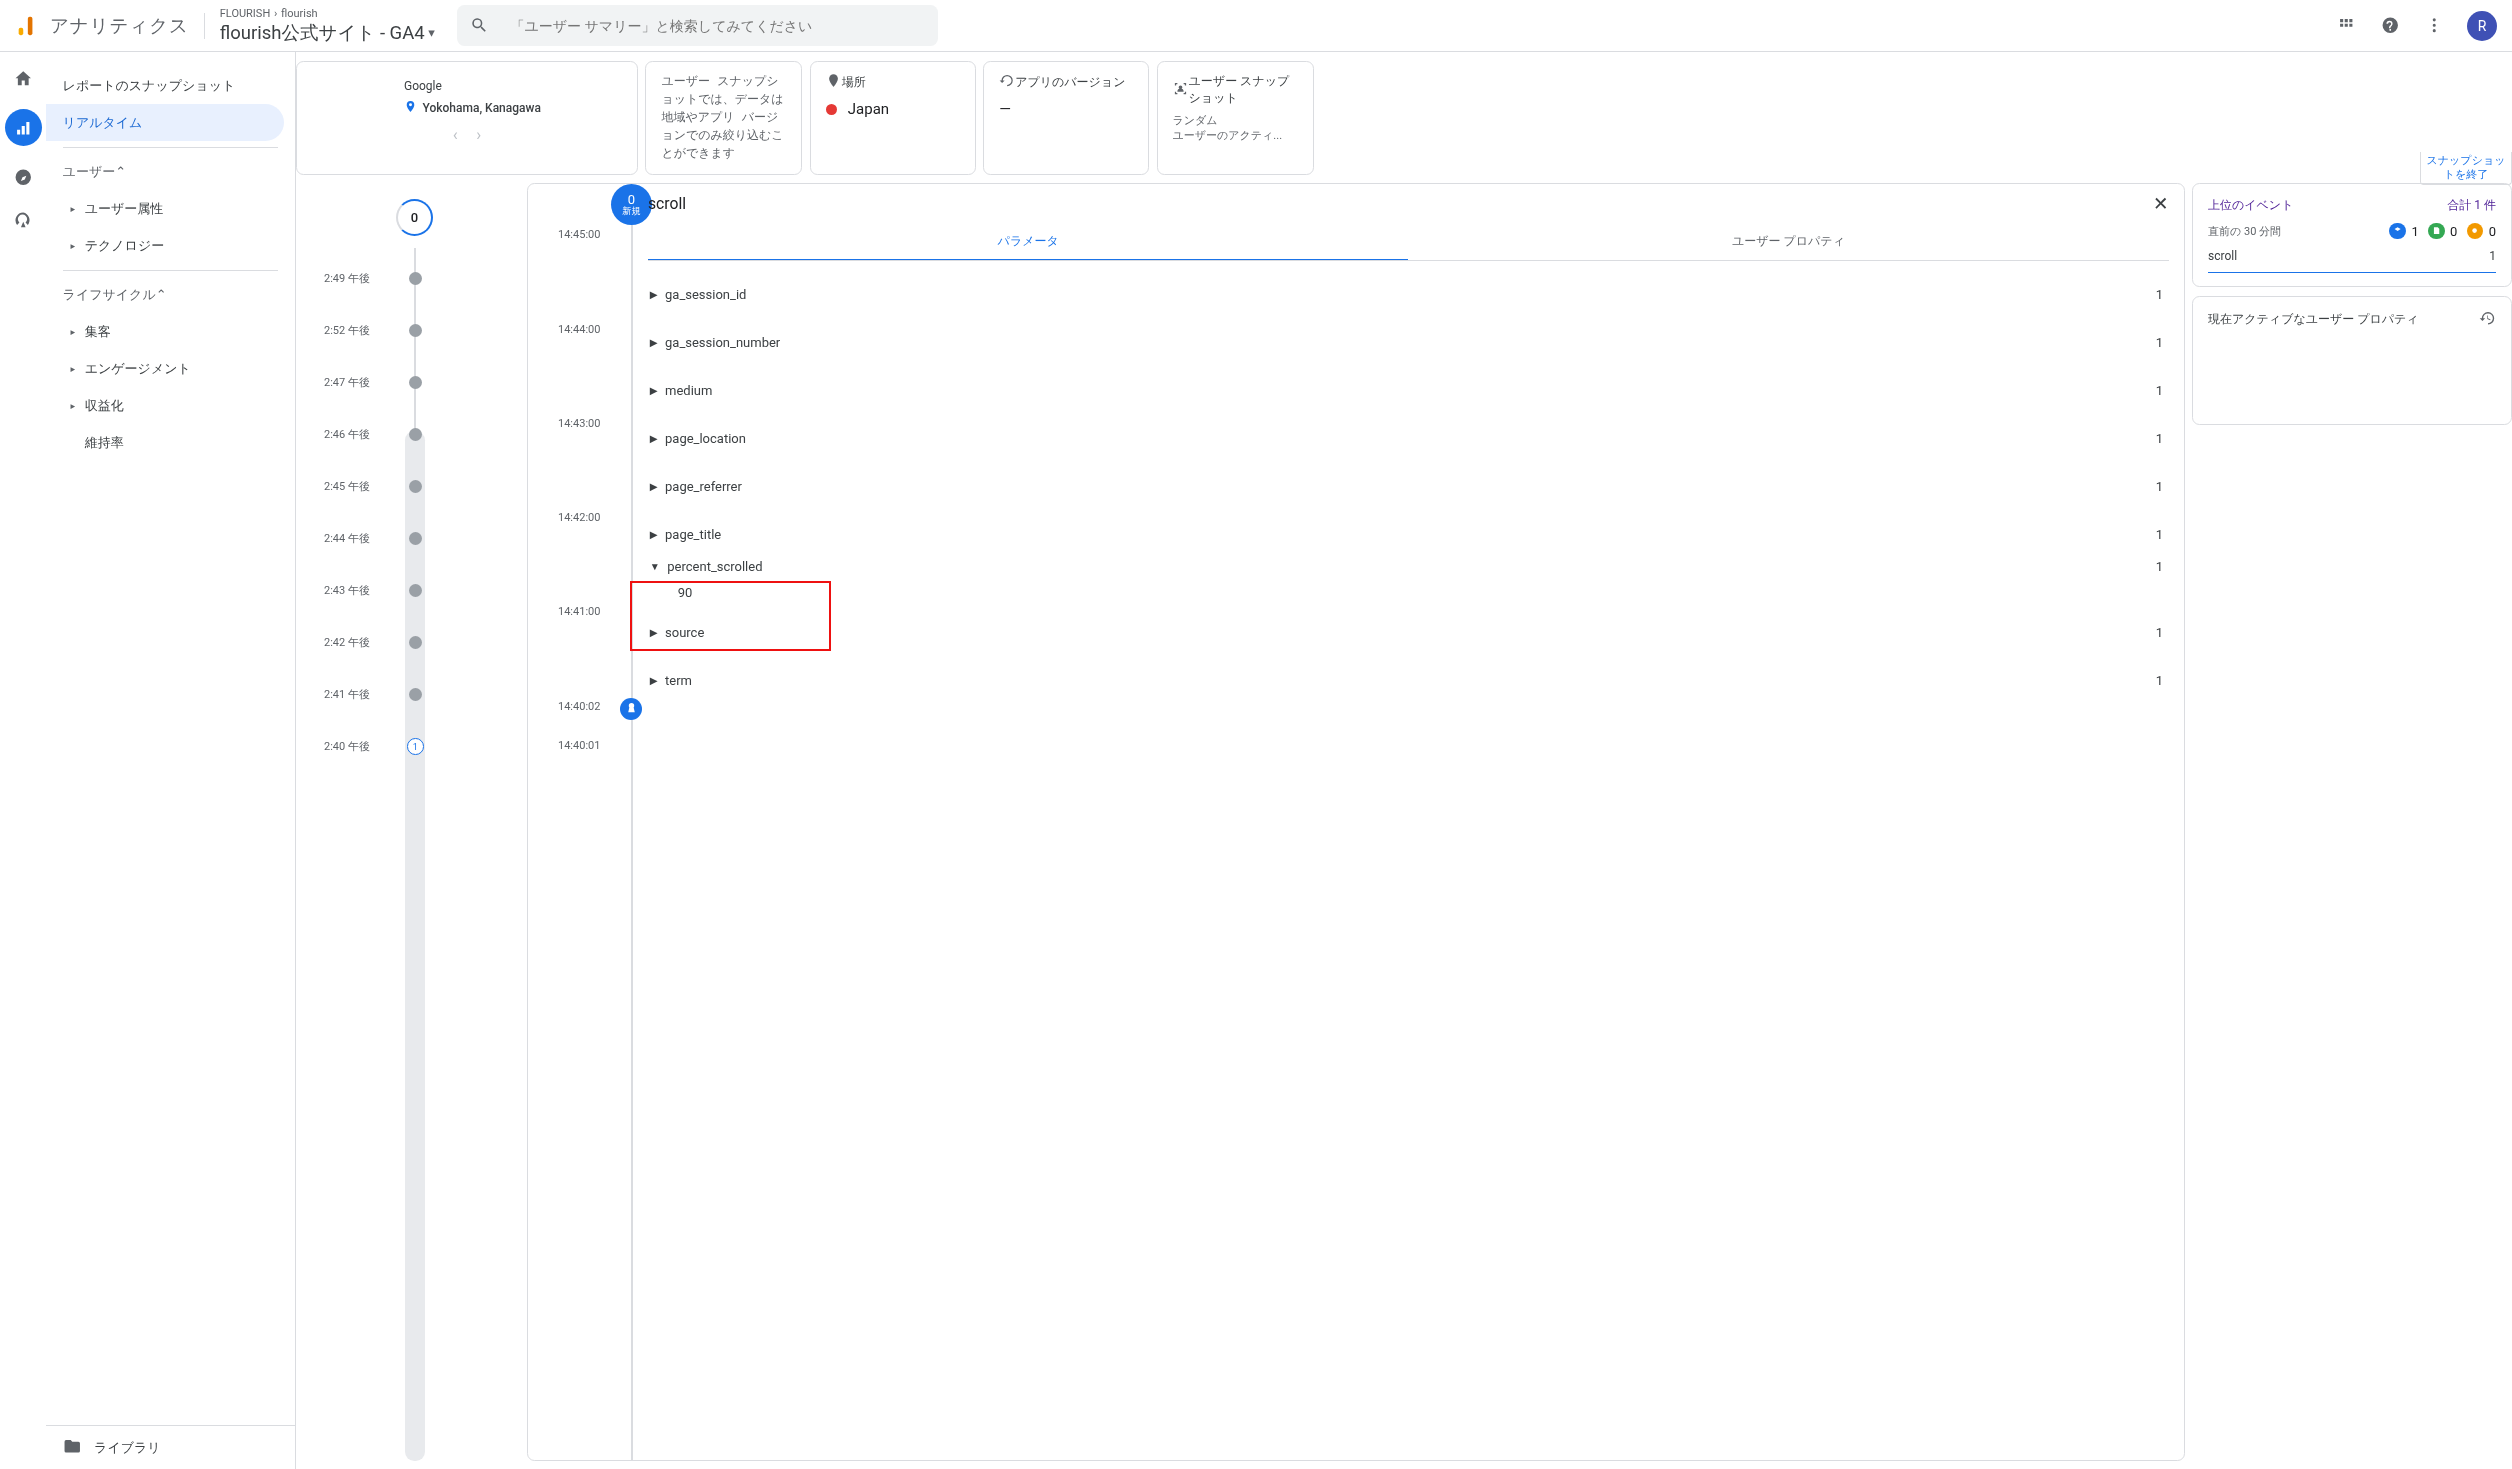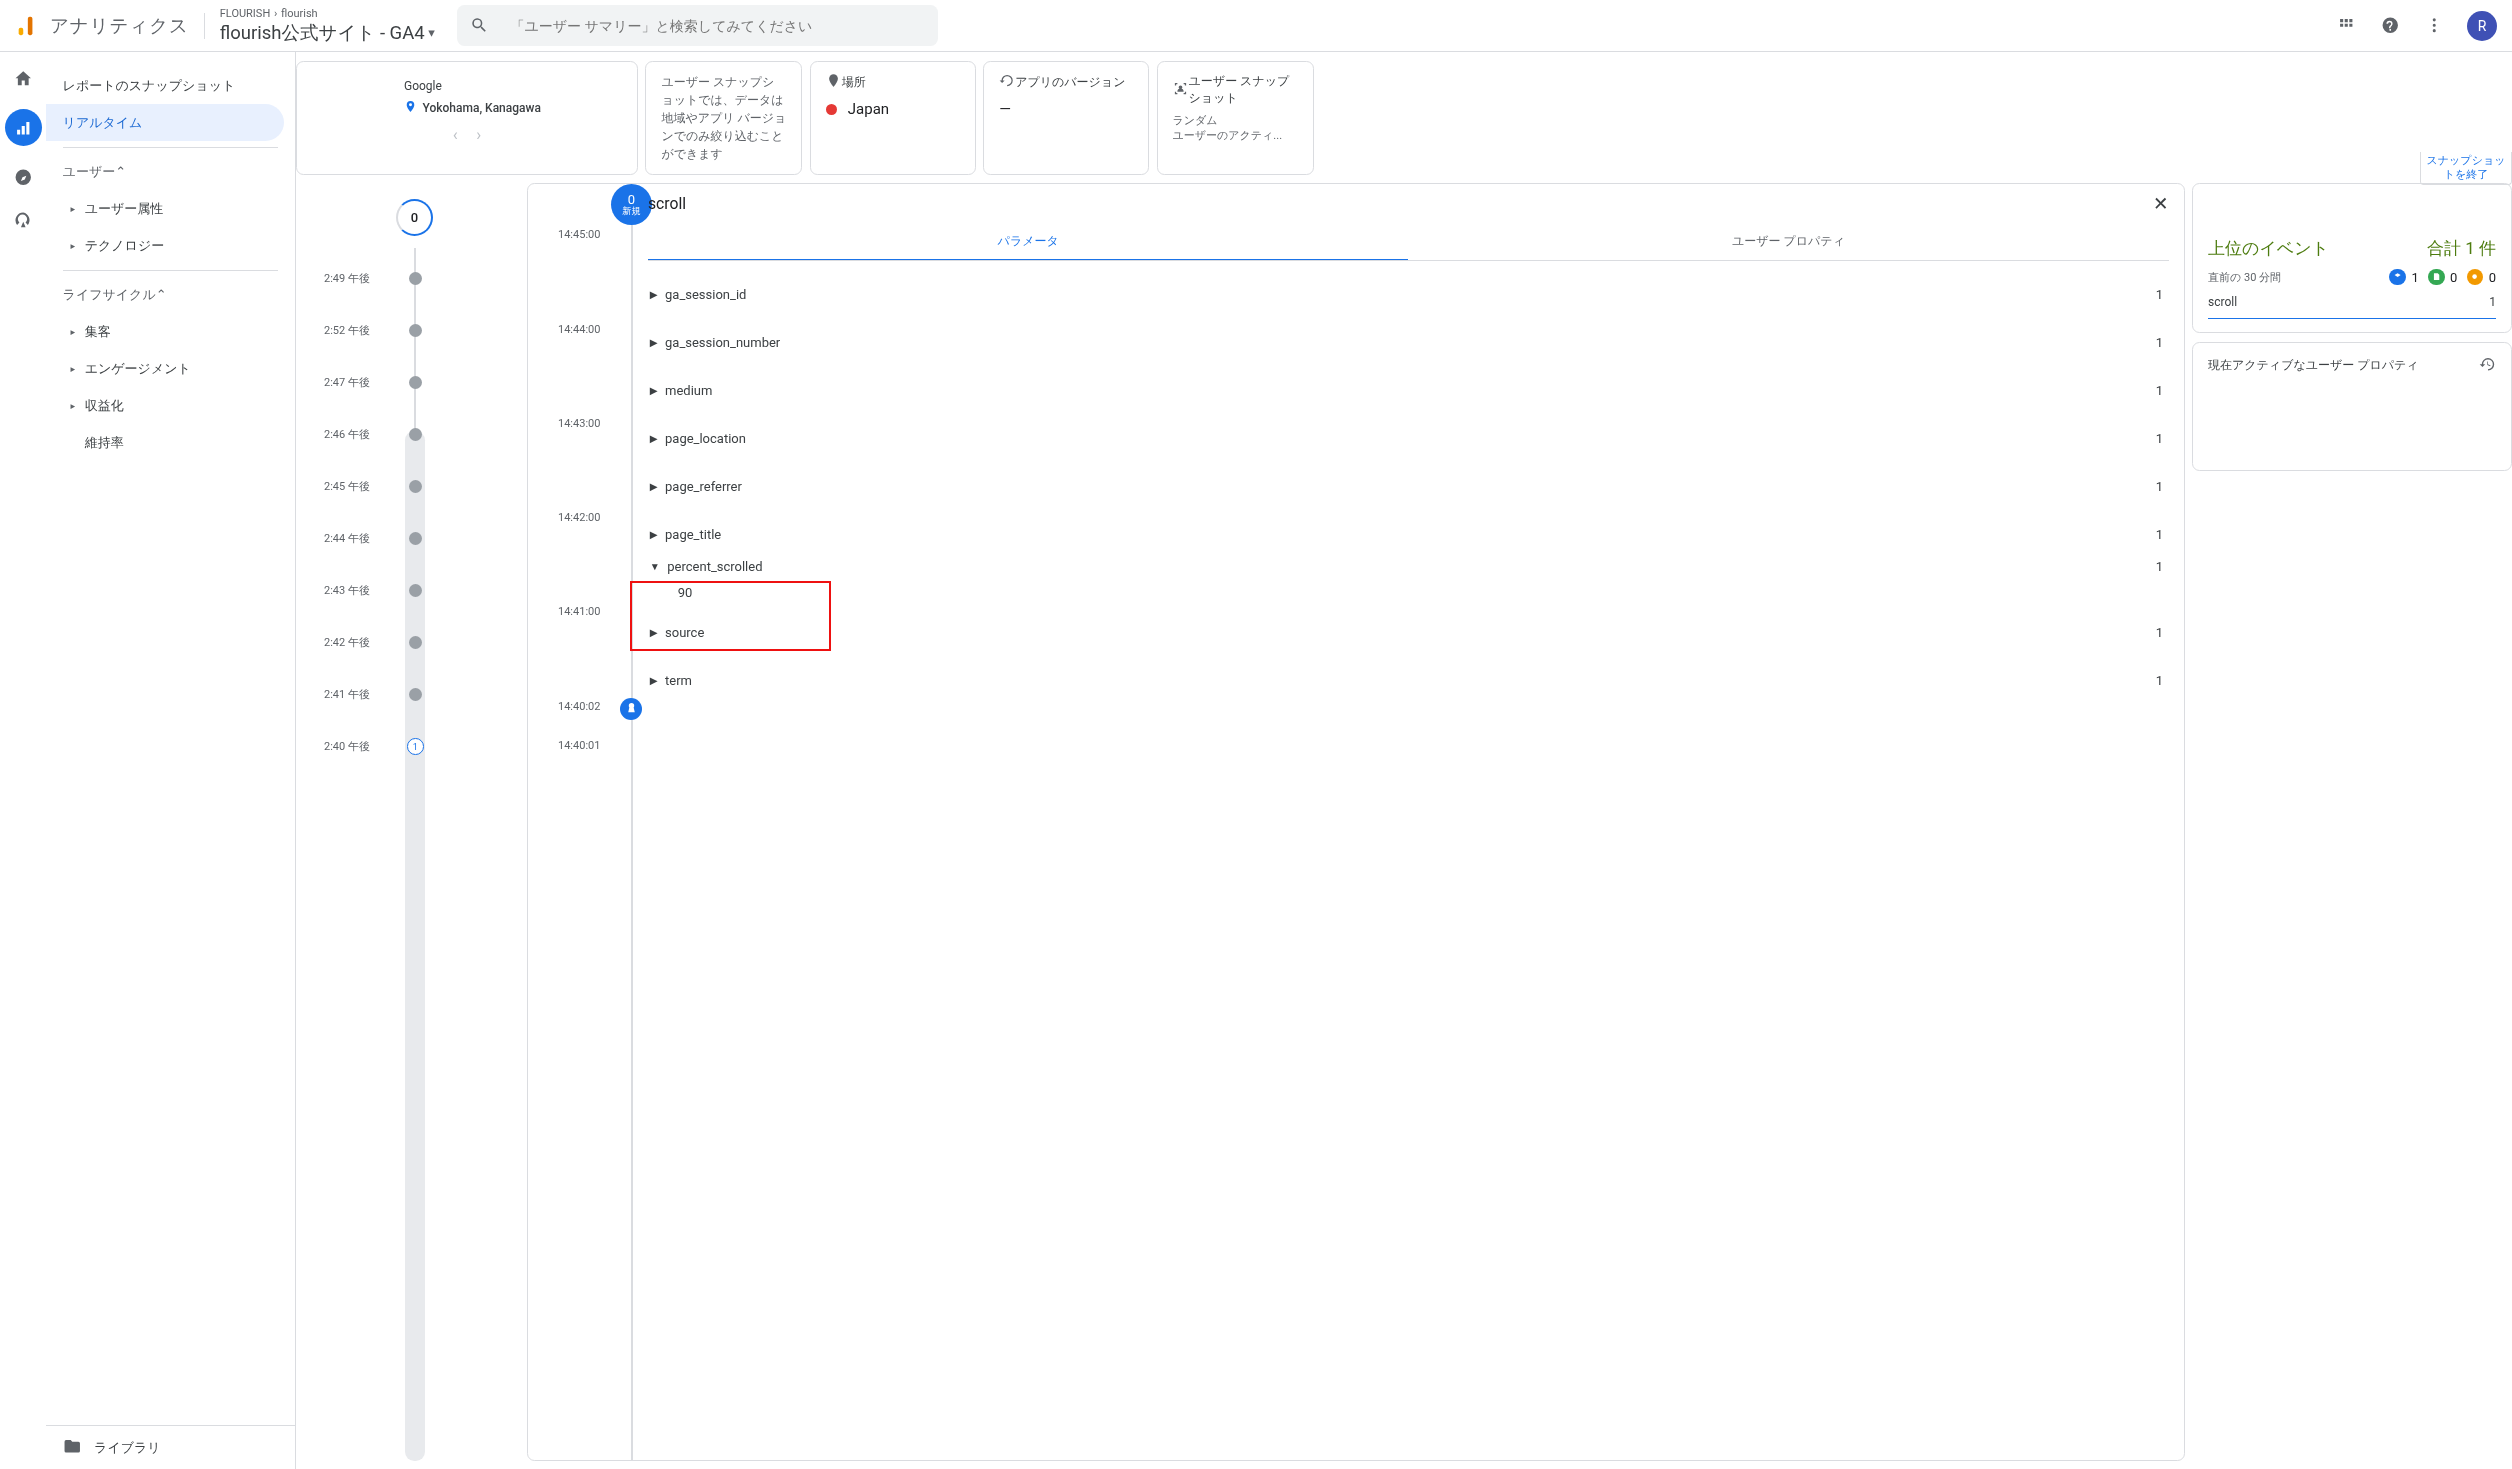--- a/index.html
+++ b/index.html
@@ -41,21 +41,21 @@
 .sidenav hr { border:none; border-top:0.9px solid #dadce0; margin:5.5px 16.6px;}
 .sidenav .footer-item { margin-top:auto; height:44px; display:flex; align-items:center; gap:13px; padding:0 16.6px; color:#3c4043; border-top:0.9px solid #dadce0;}
 .sidenav .footer-item .fico{ color:#5f6368;}
 
 
 .main { position:absolute; left:296px; right:0; top:52px; bottom:0; padding:9.2px 0 0 0; overflow:hidden;}
 .cards-row { display:flex; gap:7.4px; padding:0 0 7.4px 0;}
 .card { background:#fff; border:0.9px solid #dadce0; border-radius:7.4px; padding:11px 15px; font-size:12px; color:#3c4043; position:relative;}
 
 .card.c1 { flex:0 0 342px; }
-.card.c2 { flex:0 0 157px; }
+.card.c2 { flex:0 0 157px;font-family:Liberation Mono, monospace; }
 .card.c3 { flex:0 0 166px; }
 .card.c4 { flex:0 0 166px; }
 .card.c5 { flex:0 0 157px; position:relative;}
 
 .card .label { color:#3c4043; font-size:12px; display:flex; align-items:center; gap:1px; margin-bottom:9.2px;}
 .card .label .ic { color:#5f6368; }
 .card .big { font-size:15px; color:#202124;}
 
 .card.c1 .src { font-size:12px; margin:5.5px 0 7.4px 92px;}
 .card.c1 .loc { display:flex; align-items:center; gap:5.5px; color:#3c4043; font-size:12px; font-weight:500; margin-left:92px;}
@@ -104,21 +104,21 @@
 .param-row .left{ display:flex; align-items:center; gap:7.4px;}
 .param-row .cv{ font-size:10.2px; color:#3c4043;}
 .param-row .name{ color:#3c4043;}
 .param-row .val{ color:#3c4043;}
 .param-row.expanded{ flex-direction:column; align-items:stretch; height:auto; padding-bottom:5.5px;}
 .param-row .subval{ padding:11px 0 3.7px 28px; font-size:13px; color:#3c4043;}
 .hlbox{ position:absolute; border:2.8px solid #e11; pointer-events:none;}
 
 .right-col { flex:0 0 320px; display:flex; flex-direction:column; gap:9.2px; padding-right:0;}
 .rcard { border:0.9px solid #dadce0; border-radius:7.4px; padding:13px 15px; font-size:12px; position:relative;}
-.rcard .row1{ display:flex; justify-content:space-between; color:#4d7c0f; font-size:17px;margin-top:40px;}
+.rcard .row1{ display:flex; justify-content:space-between; color:#4c1d95; font-size:12px;}
 .rcard .row2{ display:flex; justify-content:space-between; align-items:center; margin-top:9.2px;}
 .rcard .row2 .lbl{ color:#5f6368; font-size:11px;}
 .rcard .counts{ display:flex; align-items:center; gap:9.2px;}
 .rcard .chip{ display:flex; align-items:center; gap:5.5px; font-size:13px;}
 .rcard .chip .dot{ width:16.6px; height:16.6px; border-radius:50%; display:inline-flex; align-items:center; justify-content:center; color:#fff;}
 .rcard .chip .dot.blue{ background:#1a73e8;}
 .rcard .chip .dot.green{ background:#34a853;}
 .rcard .chip .dot.orange{ background:#f29900;}
 .rcard .listrow{ display:flex; justify-content:space-between; padding:9.2px 0; border-bottom:1.8px solid #1a73e8; color:#3c4043;}
 .rcard2 { min-height:129px;}

